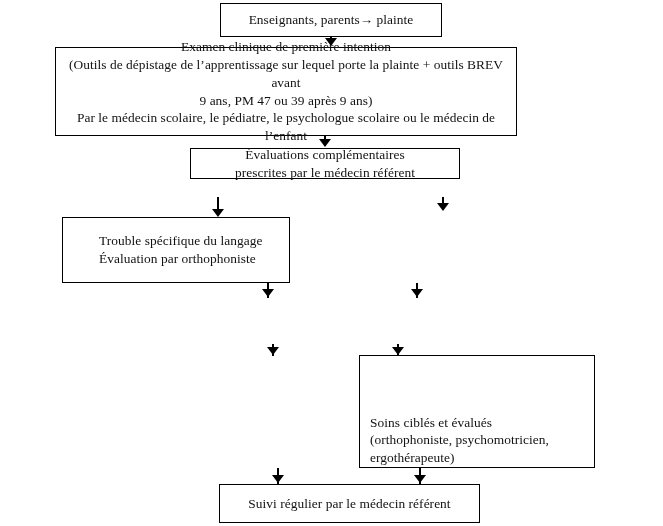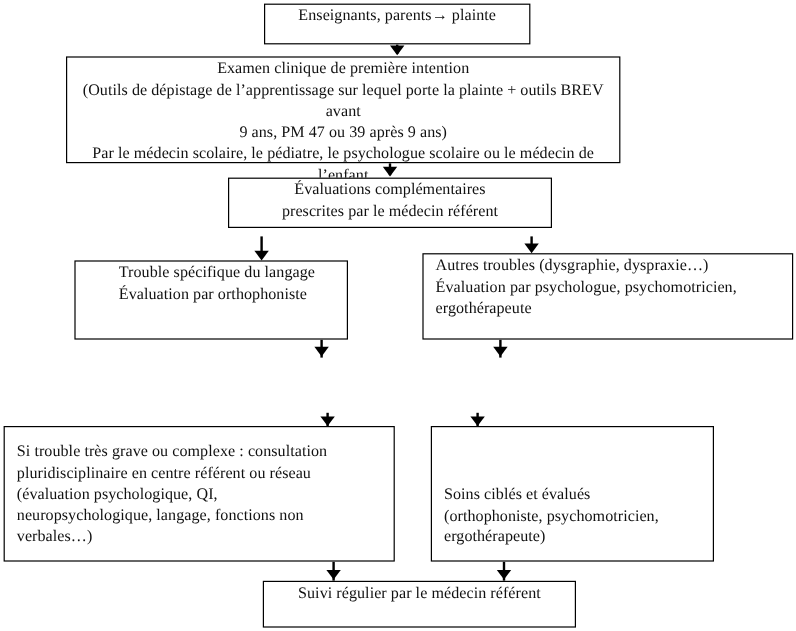--- a/index.html
+++ b/index.html
@@ -19,21 +19,21 @@
     background: #ffffff;
     overflow: hidden;
   }
   .node {
     position: absolute;
     box-sizing: border-box;
     border: 1.6px solid #000000;
     background: #ffffff;
     display: flex;
     flex-direction: column;
-    justify-content: flex-start;
+    justify-content: center;
     font-size: 13.4px;
     line-height: 1.33;
     letter-spacing: 0.05px;
     z-index: 2;
   }
   .node .txt {
     display: block;
     white-space: pre-line;
   }
   .center { text-align: center; padding: 0 8px; }
@@ -95,46 +95,34 @@
     <span class="txt">Enseignants, parents→ plainte</span>
   </div>
 
   <div class="node center" style="left:55px; top:47px; width:462px; height:89px;">
     <span class="txt">Examen clinique de première intention
 (Outils de dépistage de l’apprentissage sur lequel porte la plainte + outils BREV avant
 9 ans, PM 47 ou 39 après 9 ans)
 Par le médecin scolaire, le pédiatre, le psychologue scolaire ou le médecin de l’enfant</span>
   </div>
 
-  <div class="node center" style="left:190px; top:148px; width:270px; height:42px;">
+  <div class="node center" style="left:190px; top:148px; width:270px; height:31px;">
     <span class="txt">Évaluations complémentaires
 prescrites par le médecin référent</span>
   </div>
 
   <div class="node left" style="left:62px; top:217px; width:228px; height:66px;padding-left:36px;">
     <span class="txt">Trouble spécifique du langage
 Évaluation par orthophoniste</span>
   </div>
 
-  <div class="node left" style="left:352px; top:211px; width:309px; height:72px;">
-    <span class="txt">Autres troubles (dysgraphie, dyspraxie…)
-Évaluation par psychologue, psychomotricien,
-ergothérapeute</span>
-  </div>
 
 
-  <div class="node left" style="left:3px; top:355px; width:326px; height:113px; justify-content:flex-start; padding-top:11px;">
-    <span class="txt">Si trouble très grave ou complexe : consultation
-pluridisciplinaire en centre référent ou réseau
-(évaluation psychologique, QI,
-neuropsychologique, langage, fonctions non
-verbales…)</span>
-  </div>
 
-  <div class="node left" style="left:359px; top:355px; width:236px; height:113px; justify-content:center; padding-top:36px;">
+  <div class="node left" style="left:359px; top:355px; width:236px; height:113px; justify-content:flex-end; padding-top:36px;">
     <span class="txt">Soins ciblés et évalués
 (orthophoniste, psychomotricien,
 ergothérapeute)</span>
   </div>
 
   <div class="node center" style="left:219px; top:484px; width:261px; height:39px;">
     <span class="txt">Suivi régulier par le médecin référent</span>
   </div>
 
 </div>

